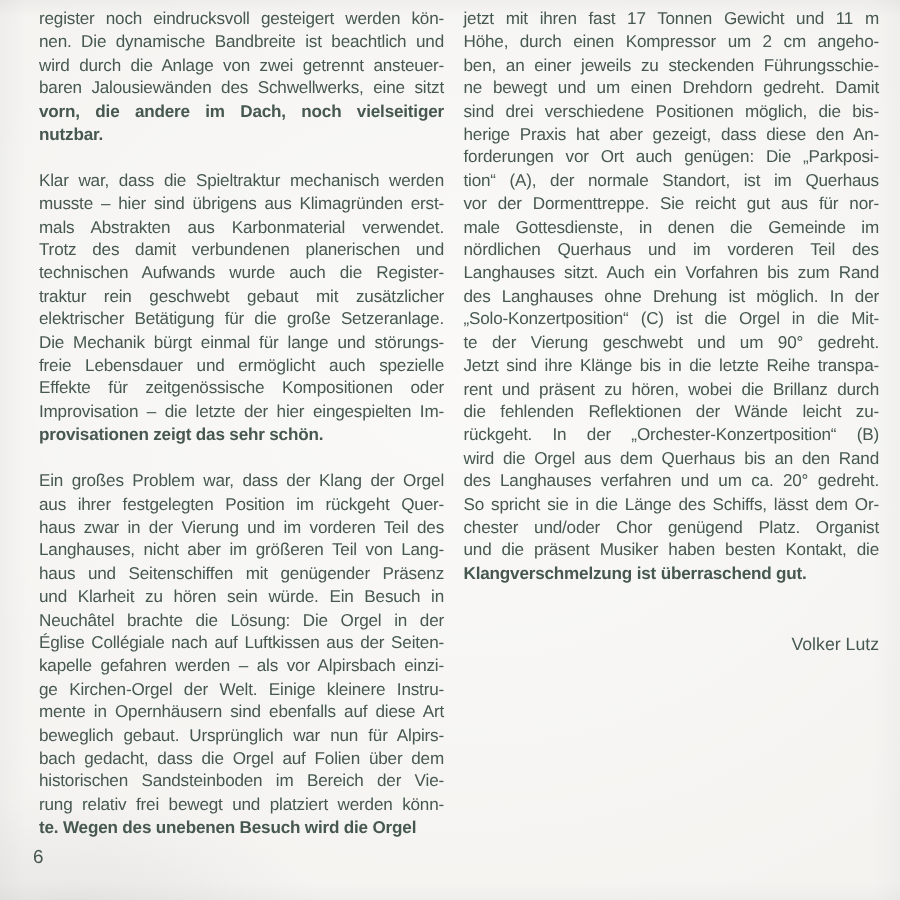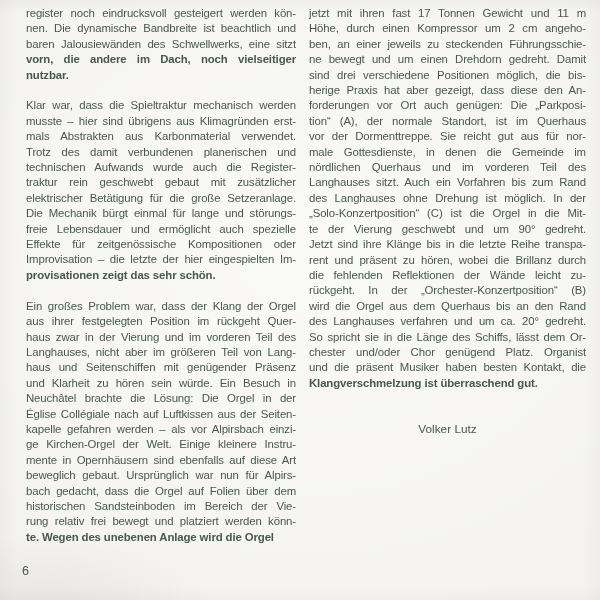--- a/index.html
+++ b/index.html
@@ -50,41 +50,42 @@
     text-align: justify;
     text-align-last: justify;
     white-space: normal;
     color: var(--ink);
   }
   .line.last { text-align-last: left; font-weight: bold; }
   .author-signature {
     margin-top: 30.8px;
     font-size: 11.8px;
     line-height: 15.4px;
-    text-align: center;
+    text-align: right;
     color: var(--ink);
   }
   .page-number {
     position: absolute;
     left: 22px;
     top: 564px;
     font-size: 12.6px;
     line-height: 15.4px;
     color: var(--ink);
   }
 </style>
 </head>
 <body>
 
 <div class="page">
 
   <div class="column column-left">
       <div class="paragraph">
         <div class="line">register noch eindrucksvoll gesteigert werden kön-</div>
         <div class="line">nen. Die dynamische Bandbreite ist beachtlich und</div>
+        <div class="line">wird durch die Anlage von zwei getrennt ansteuer-</div>
         <div class="line">baren Jalousiewänden des Schwellwerks, eine sitzt</div>
         <div class="line last">vorn, die andere im Dach, noch vielseitiger nutzbar.</div>
       </div>
       <div class="paragraph">
         <div class="line">Klar war, dass die Spieltraktur mechanisch werden</div>
         <div class="line">musste – hier sind übrigens aus Klimagründen erst-</div>
         <div class="line">mals Abstrakten aus Karbonmaterial verwendet.</div>
         <div class="line">Trotz des damit verbundenen planerischen und</div>
         <div class="line">technischen Aufwands wurde auch die Register-</div>
         <div class="line">traktur rein geschwebt gebaut mit zusätzlicher</div>
@@ -104,21 +105,21 @@
         <div class="line">und Klarheit zu hören sein würde. Ein Besuch in</div>
         <div class="line">Neuchâtel brachte die Lösung: Die Orgel in der</div>
         <div class="line">Église Collégiale nach auf Luftkissen aus der Seiten-</div>
         <div class="line">kapelle gefahren werden – als vor Alpirsbach einzi-</div>
         <div class="line">ge Kirchen-Orgel der Welt. Einige kleinere Instru-</div>
         <div class="line">mente in Opernhäusern sind ebenfalls auf diese Art</div>
         <div class="line">beweglich gebaut. Ursprünglich war nun für Alpirs-</div>
         <div class="line">bach gedacht, dass die Orgel auf Folien über dem</div>
         <div class="line">historischen Sandsteinboden im Bereich der Vie-</div>
         <div class="line">rung relativ frei bewegt und platziert werden könn-</div>
-        <div class="line last">te. Wegen des unebenen Anlage wird die Orgel</div>
+        <div class="line last">te. Wegen des unebenen Besuch wird die Orgel</div>
       </div>
     </div>
 
   <div class="column column-right">
     <div>
         <div class="paragraph">
           <div class="line">jetzt mit ihren fast 17 Tonnen Gewicht und 11 m</div>
           <div class="line">Höhe, durch einen Kompressor um 2 cm angeho-</div>
           <div class="line">ben, an einer jeweils zu steckenden Führungsschie-</div>
           <div class="line">ne bewegt und um einen Drehdorn gedreht. Damit</div>

